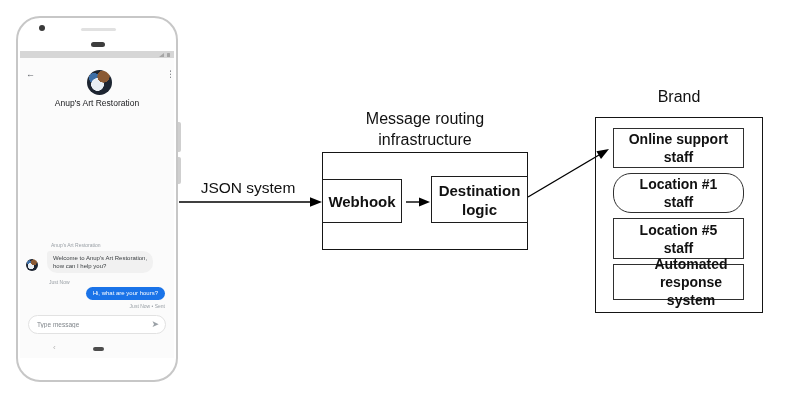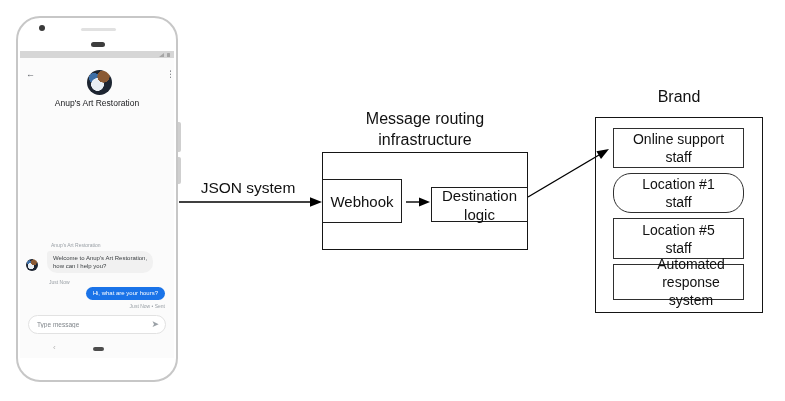--- a/index.html
+++ b/index.html
@@ -69,25 +69,25 @@
 
   .nav-back { position:absolute; left:33px; top:285px; font-size:8px; color:#b3b3b3; }
   .home-pill { position:absolute; left:72.5px; top:289px; width:11px; height:4px; border-radius:2px; background:#4d4d4d; }
 
   
   .dgm-label { color:#111; }
   .json-label { left:196px; top:179px; width:104px; text-align:center; font-size:15.5px; }
   .routing-title { left:318px; top:108px; width:214px; text-align:center; font-size:16px; line-height:21px; }
   .brand-title { left:595px; top:88px; width:168px; text-align:center; font-size:16px; }
 
-  .box { position:absolute; background:#fff; border:1.5px solid #1c1c1c; }
+  .box { position:absolute; background:#fff; border:1.5px solid #1c1c1c;font-weight:bold; }
   .box-hollow { background:transparent; }
   .routing-box { left:322px; top:152px; width:206px; height:98px; border-color:#151515; background:transparent; }
   .webhook-box { left:322px; top:179px; width:80px; height:44px; }
-  .dest-box { left:431px; top:187px; width:97px; height:35px; }
+  .dest-box { left:431px; top:176px; width:97px; height:47px; }
   .brand-box { left:595px; top:117px; width:168px; height:196px; border-color:#151515; background:transparent; }
   .cell { display:flex; align-items:center; justify-content:center; text-align:center; color:#111; }
   .webhook-box, .dest-box { font-size:15px; line-height:19px; }
   .sub-box { left:613px; width:131px; border-color:#2f2f2f; font-size:14px; line-height:18px; }
   .sub1 { top:128px; height:40px; }
   .sub2 { top:173px; height:40px;border-radius:18px; }
   .sub3 { top:218px; height:41px; }
   .sub4 { top:264px; height:36px;padding-left:25px; }
 
   .arrows { position:absolute; left:0; top:0; width:785px; height:401px; pointer-events:none; }

